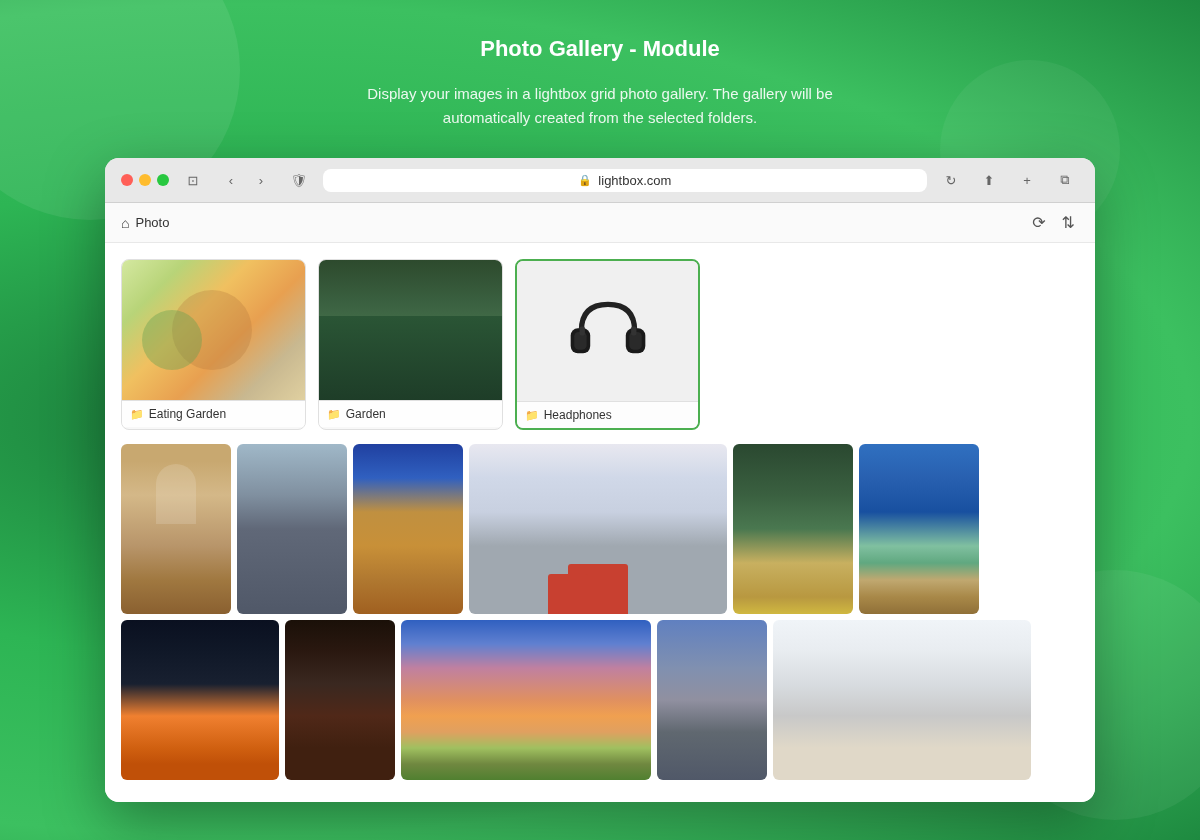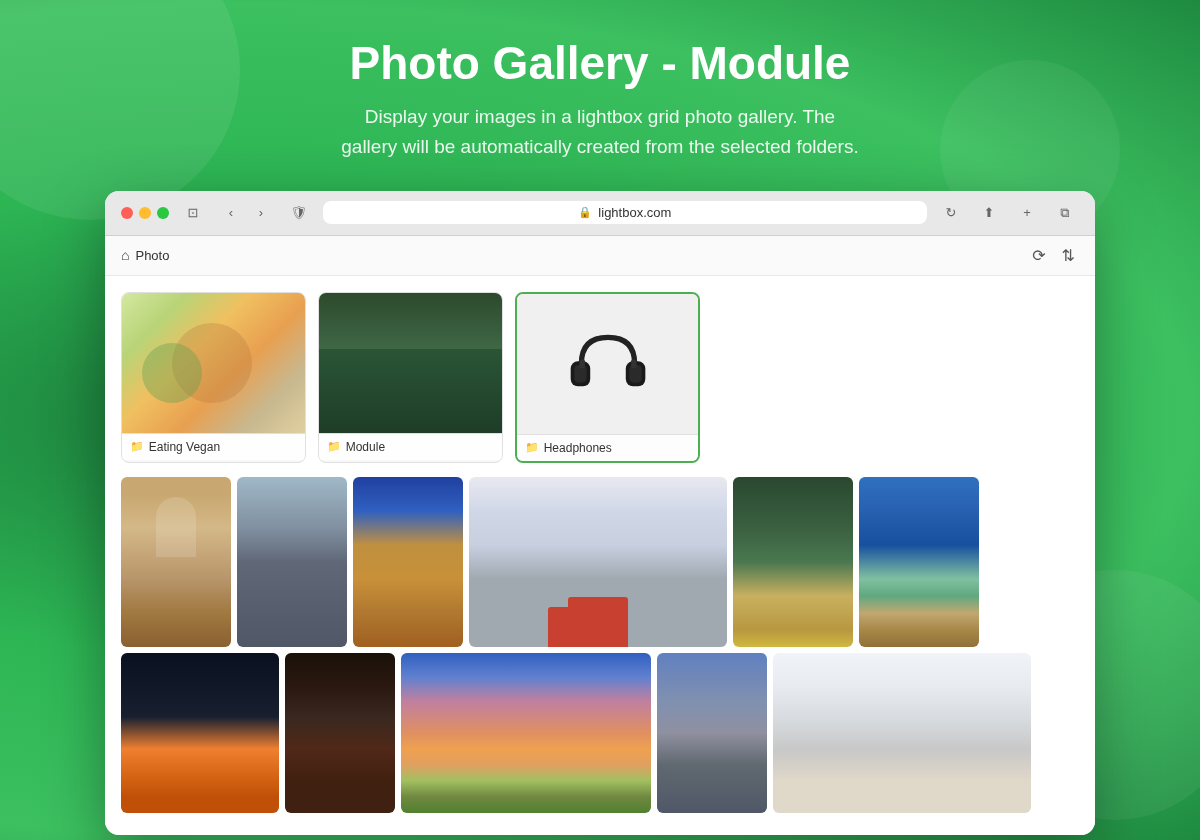--- a/index.html
+++ b/index.html
@@ -53,28 +53,28 @@
     .header {
       position: relative;
       z-index: 10;
       text-align: center;
       padding-top: 36px;
       padding-bottom: 28px;
     }
 
     .header-title {
       color: #fff;
-      font-size: 46px;
+      font-size: 22px;
       font-weight: 700;
-      margin-bottom: 12px;
+      margin-bottom: 20px;
     }
 
     .header-subtitle {
       color: rgba(255,255,255,0.9);
-      font-size: 19px;
+      font-size: 15px;
       line-height: 1.6;
       max-width: 520px;
       margin: 0 auto;
     }
 
     
     .browser {
       position: relative;
       z-index: 10;
       width: 990px;
@@ -455,31 +455,31 @@
     <div class="gallery-area">
 
       <div class="folder-row">
 
         <div class="folder-item folder-item-eating">
           <div class="folder-preview">
             <div class="img-food"></div>
           </div>
           <div class="folder-label">
             <span class="folder-icon-sm">📁</span>
-            <span>Eating Vegan</span>
+            <span>Eating Garden</span>
           </div>
         </div>
 
         <div class="folder-item folder-item-garden">
           <div class="folder-preview">
             <div class="img-garden"></div>
           </div>
           <div class="folder-label">
             <span class="folder-icon-sm">📁</span>
-            <span>Module</span>
+            <span>Garden</span>
           </div>
         </div>
 
         <div class="folder-item folder-item-headphones">
           <div class="folder-preview">
             <div class="img-headphones">
 
               <svg class="headphone-svg" viewBox="0 0 100 90" xmlns="http://www.w3.org/2000/svg">
 
                 <path d="M20 45 Q20 15 50 15 Q80 15 80 45" fill="none" stroke="#222" stroke-width="6" stroke-linecap="round"></path>

